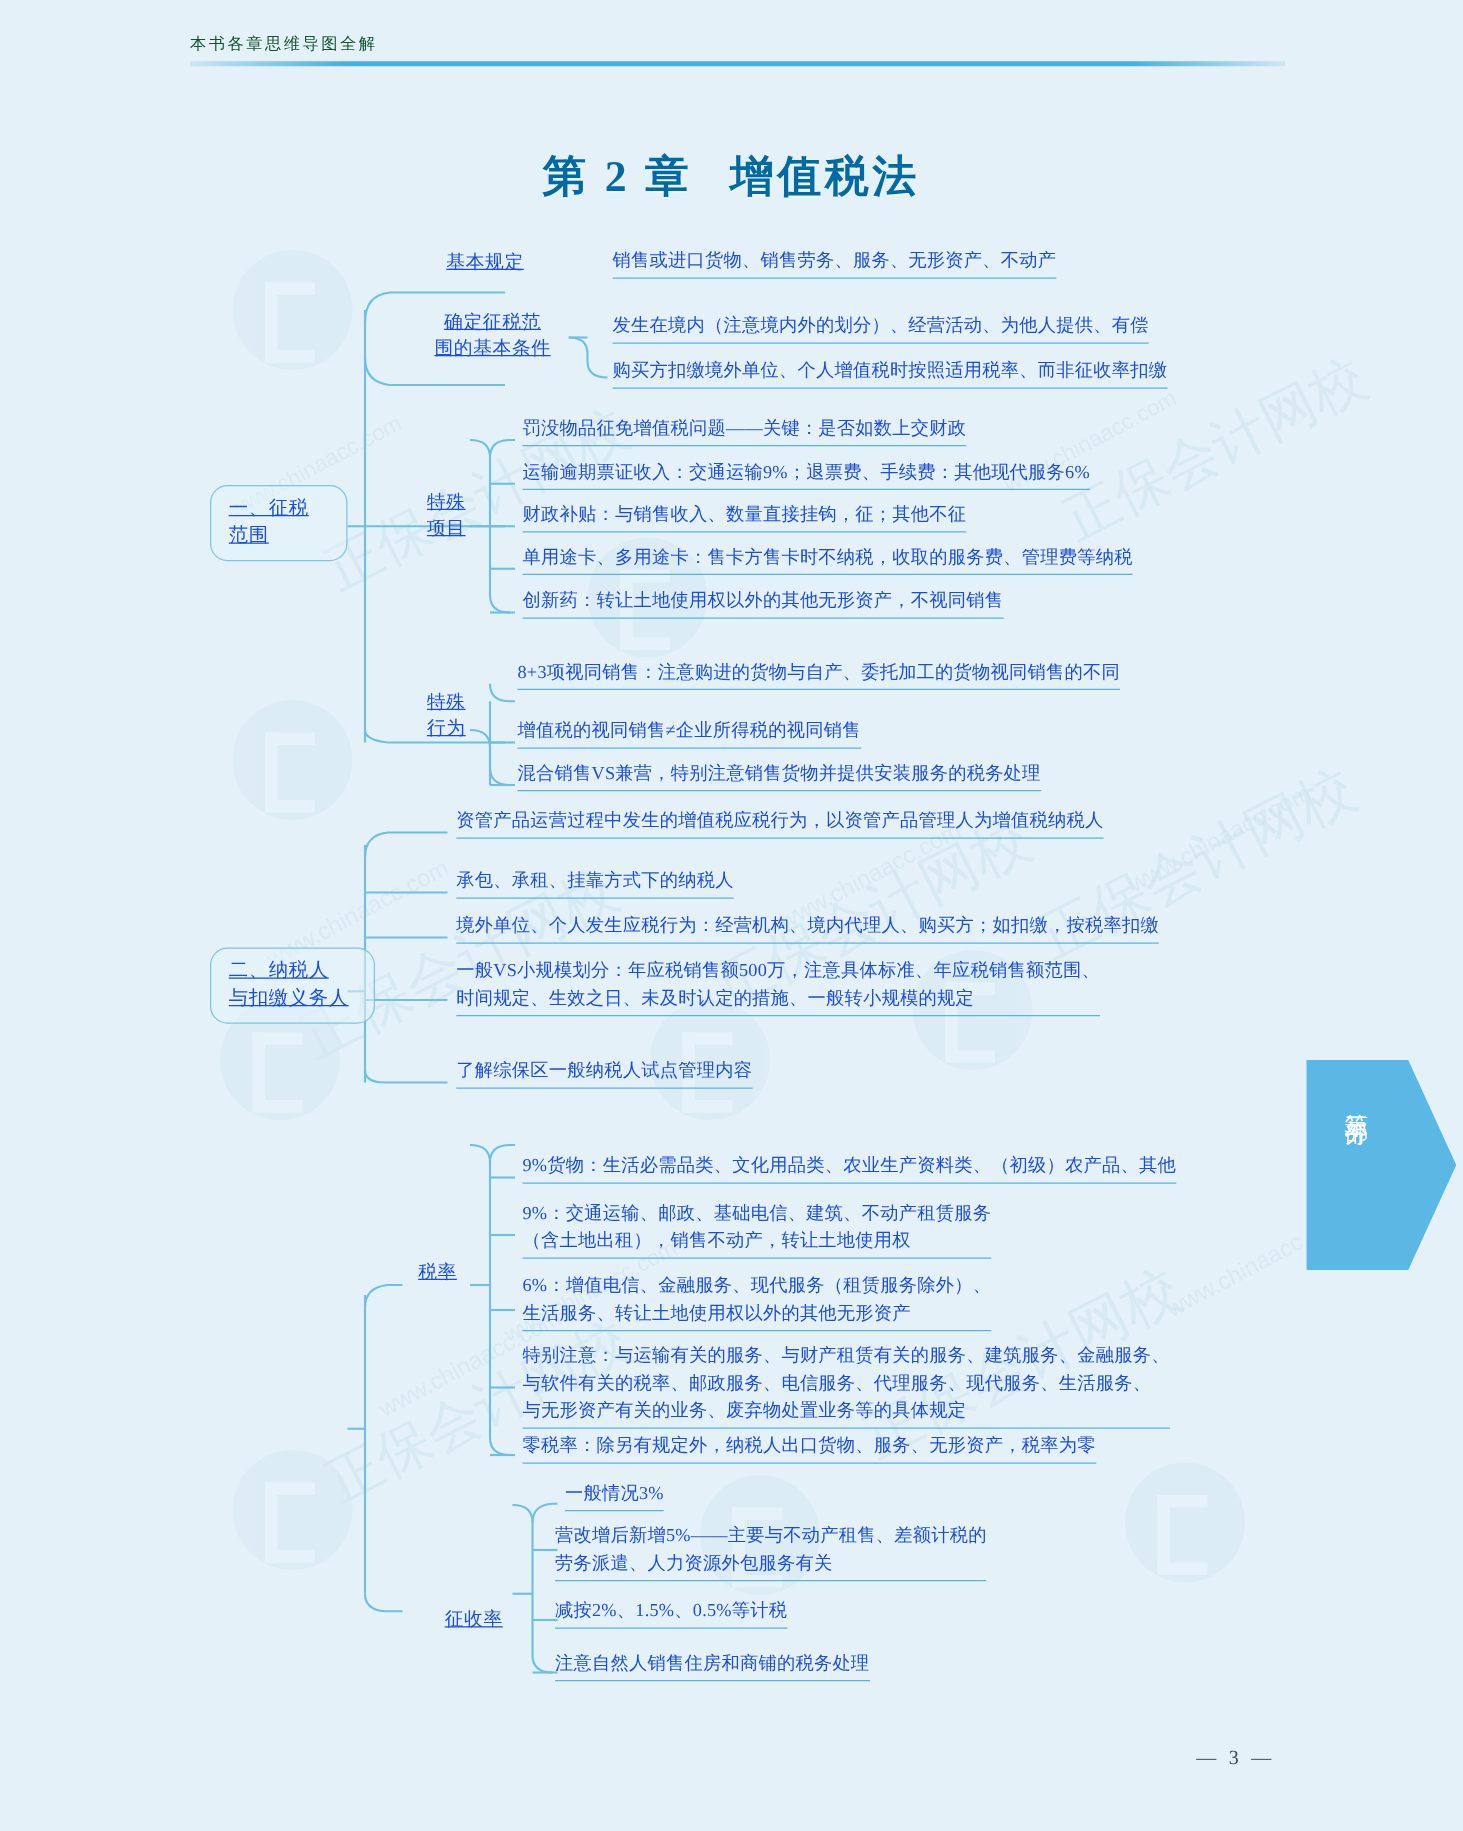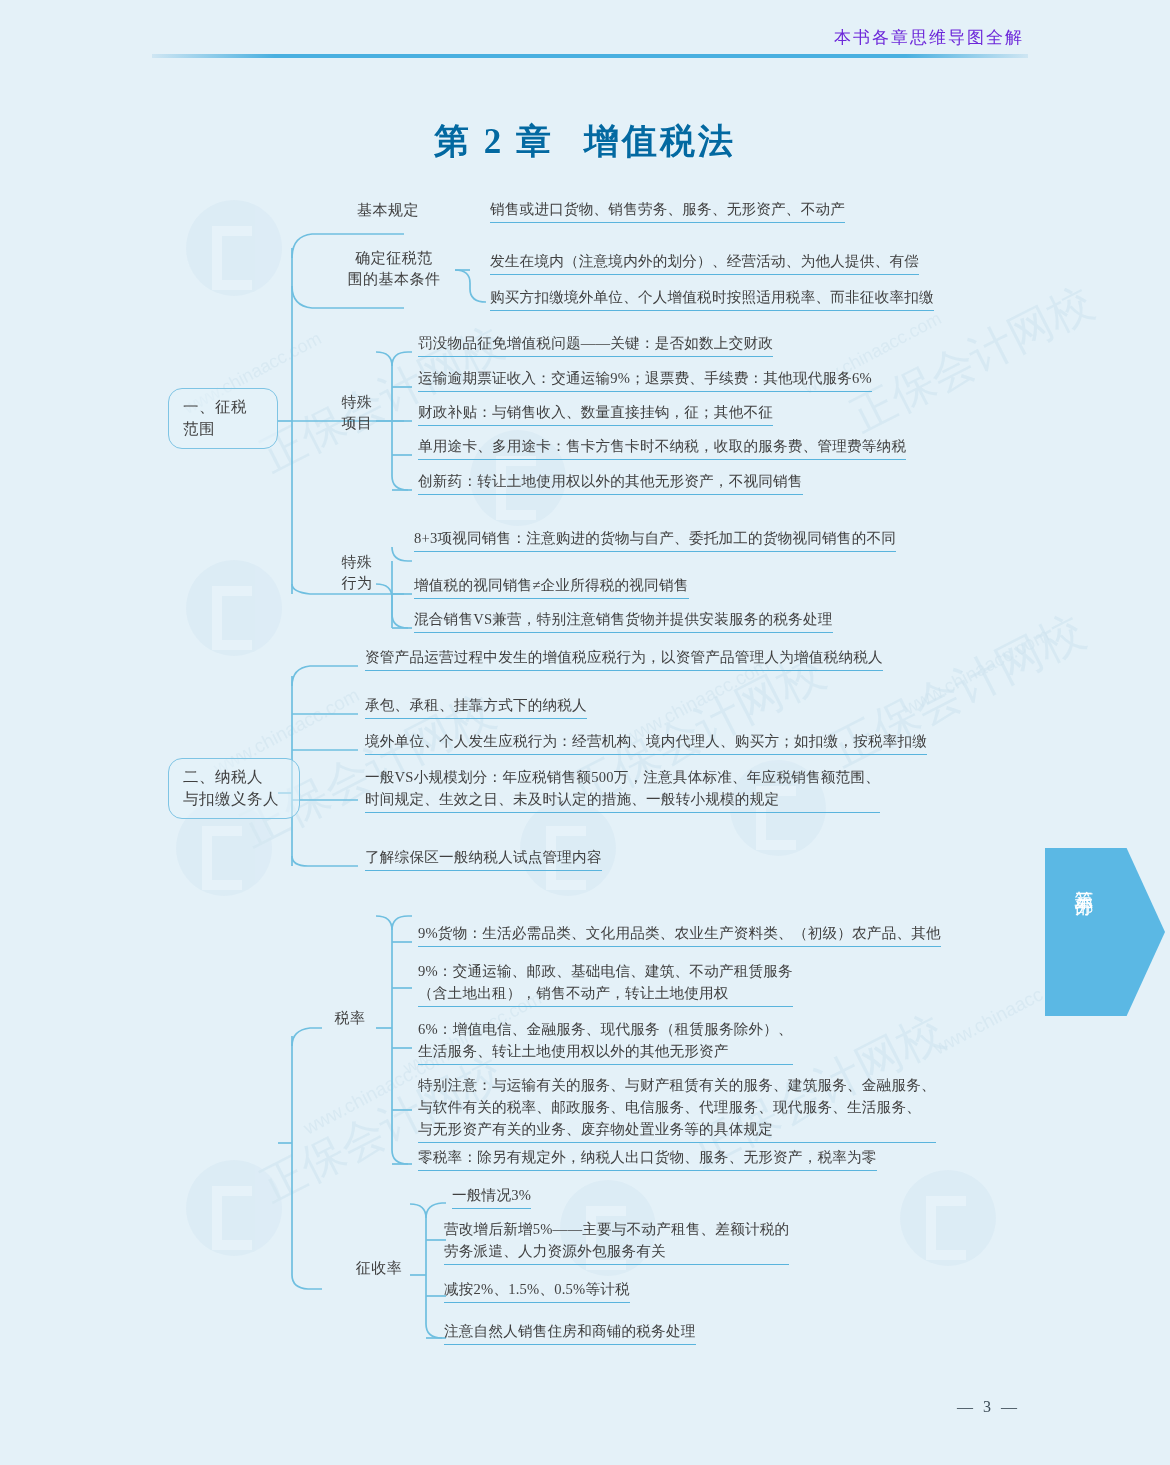--- a/index.html
+++ b/index.html
@@ -36,22 +36,22 @@
     transform-origin: center;
   }
 
   
   #page { position: absolute; inset: 0; z-index: 2; }
 
   #header {
     position: absolute; left: 152px; top: 26px; width: 876px;
   }
   #header .htitle {
-    text-align: right; font-size: 17px; letter-spacing: 2px;
-    color: #6d28d9; font-family: "Liberation Serif", serif;
+    font-size: 13px; letter-spacing: 2px;
+    color: #14532d; font-family: "Liberation Serif", serif;
     padding-right: 4px;
   }
   #header .hrule {
     margin-top: 5px; height: 4px;
     background: linear-gradient(to right, #cfe6f3 0%, #49b0e0 14%, #49b0e0 86%, #cfe6f3 100%);
   }
 
   #chapter-title {
     position: absolute; left: 0; top: 118px; width: 1170px;
     text-align: center;
@@ -86,21 +86,22 @@
     font-family: "Liberation Serif", serif;
   }
 
   
   #map { position: absolute; left: 0; top: 0; width: 1170px; height: 1465px; }
   #map svg { position: absolute; left: 0; top: 0; }
 
   .node {
     position: absolute;
     font-family: "Liberation Serif", "DejaVu Serif", serif;
-    color: #404040;
+    color: #1d4ed8;
+    text-decoration: underline;
   }
   
   .l1 {
     border: 1.6px solid #7ec4e4;
     border-radius: 14px;
     background: rgba(228,243,250,.55);
     font-size: 15.5px; line-height: 22px;
     letter-spacing: .5px;
     padding: 7px 12px 8px 14px;
     text-align: left;
@@ -240,21 +241,21 @@
 围的基本条件</div>
 
     <div class="node l2" style="left:336px; top:392px; width:42px;">特殊
 项目</div>
 
     <div class="node l2" style="left:336px; top:552px; width:42px;">特殊
 行为</div>
 
     <div class="node l2" style="left:326px; top:1008px; width:48px;">税率</div>
 
-    <div class="node l2" style="left:348px; top:1258px; width:62px;">征收率</div>
+    <div class="node l2" style="left:348px; top:1286px; width:62px;">征收率</div>
 
     <div class="node" style="left:490px; top:198px;">
       <span class="leaf">销售或进口货物、销售劳务、服务、无形资产、不动产</span>
     </div>
 
     <div class="node" style="left:490px; top:250px;">
       <span class="leaf">发生在境内（注意境内外的划分）、经营活动、为他人提供、有偿</span>
     </div>
     <div class="node" style="left:490px; top:286px;">
       <span class="leaf">购买方扣缴境外单位、个人增值税时按照适用税率、而非征收率扣缴</span>

